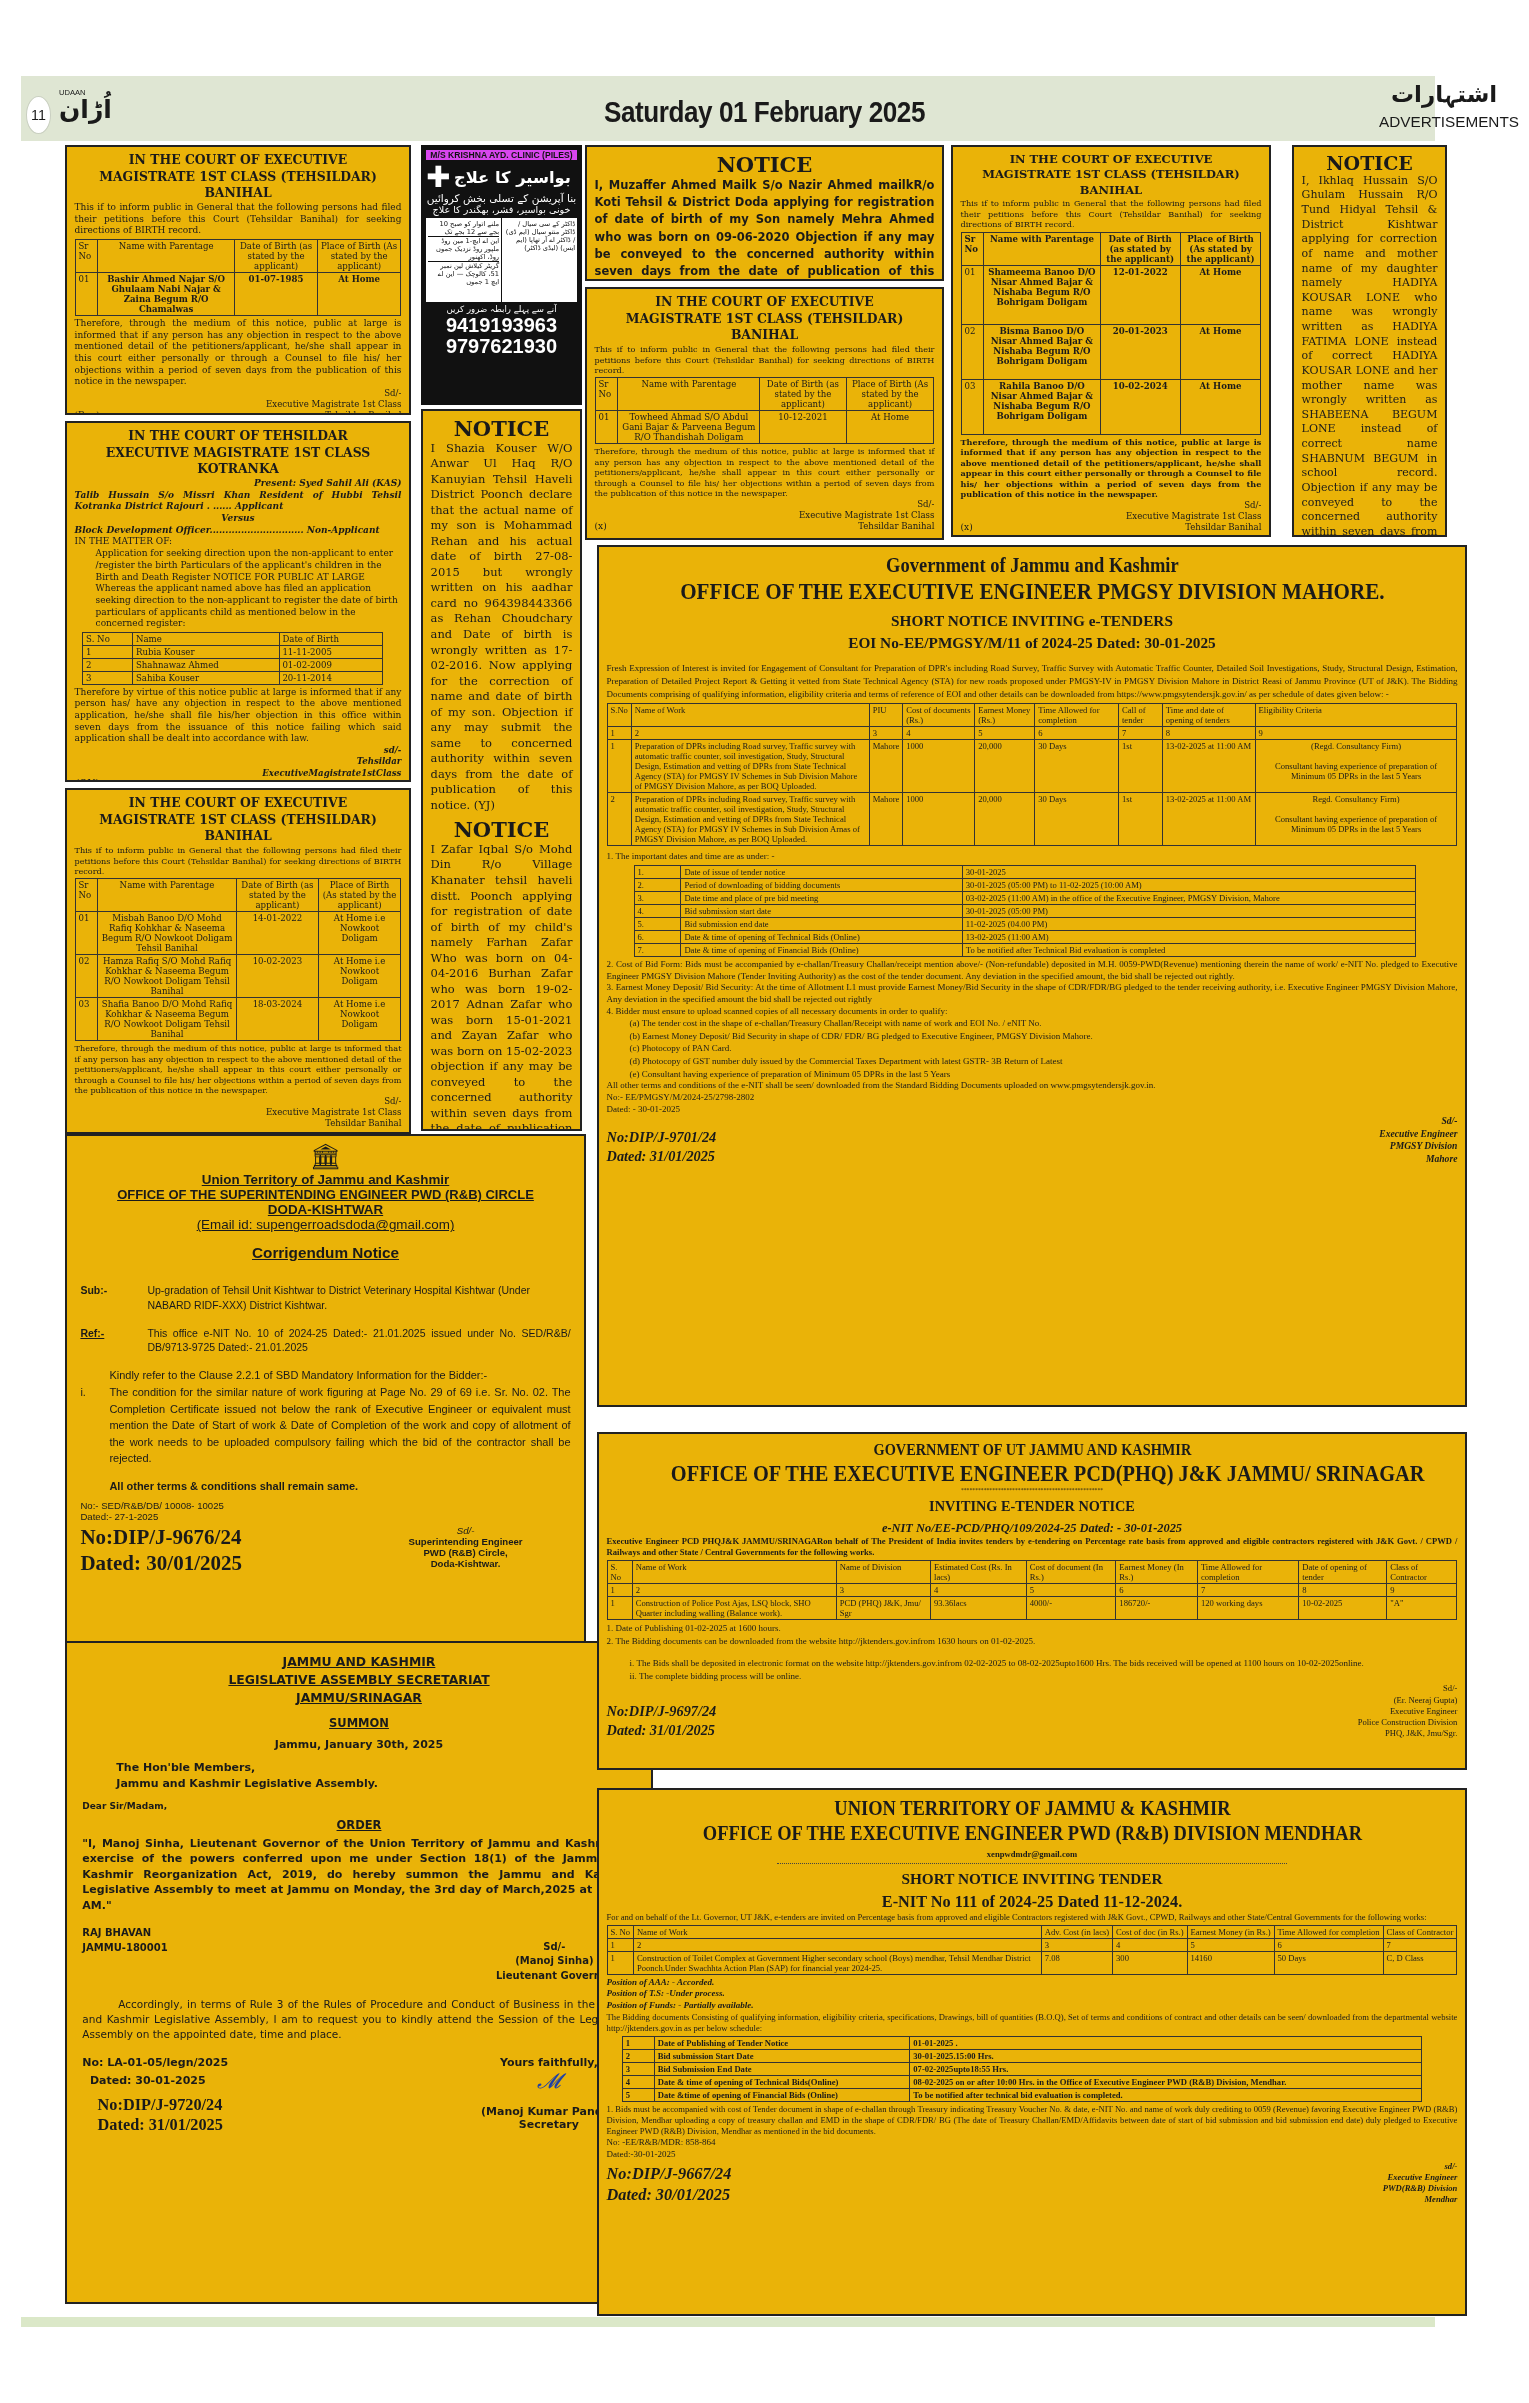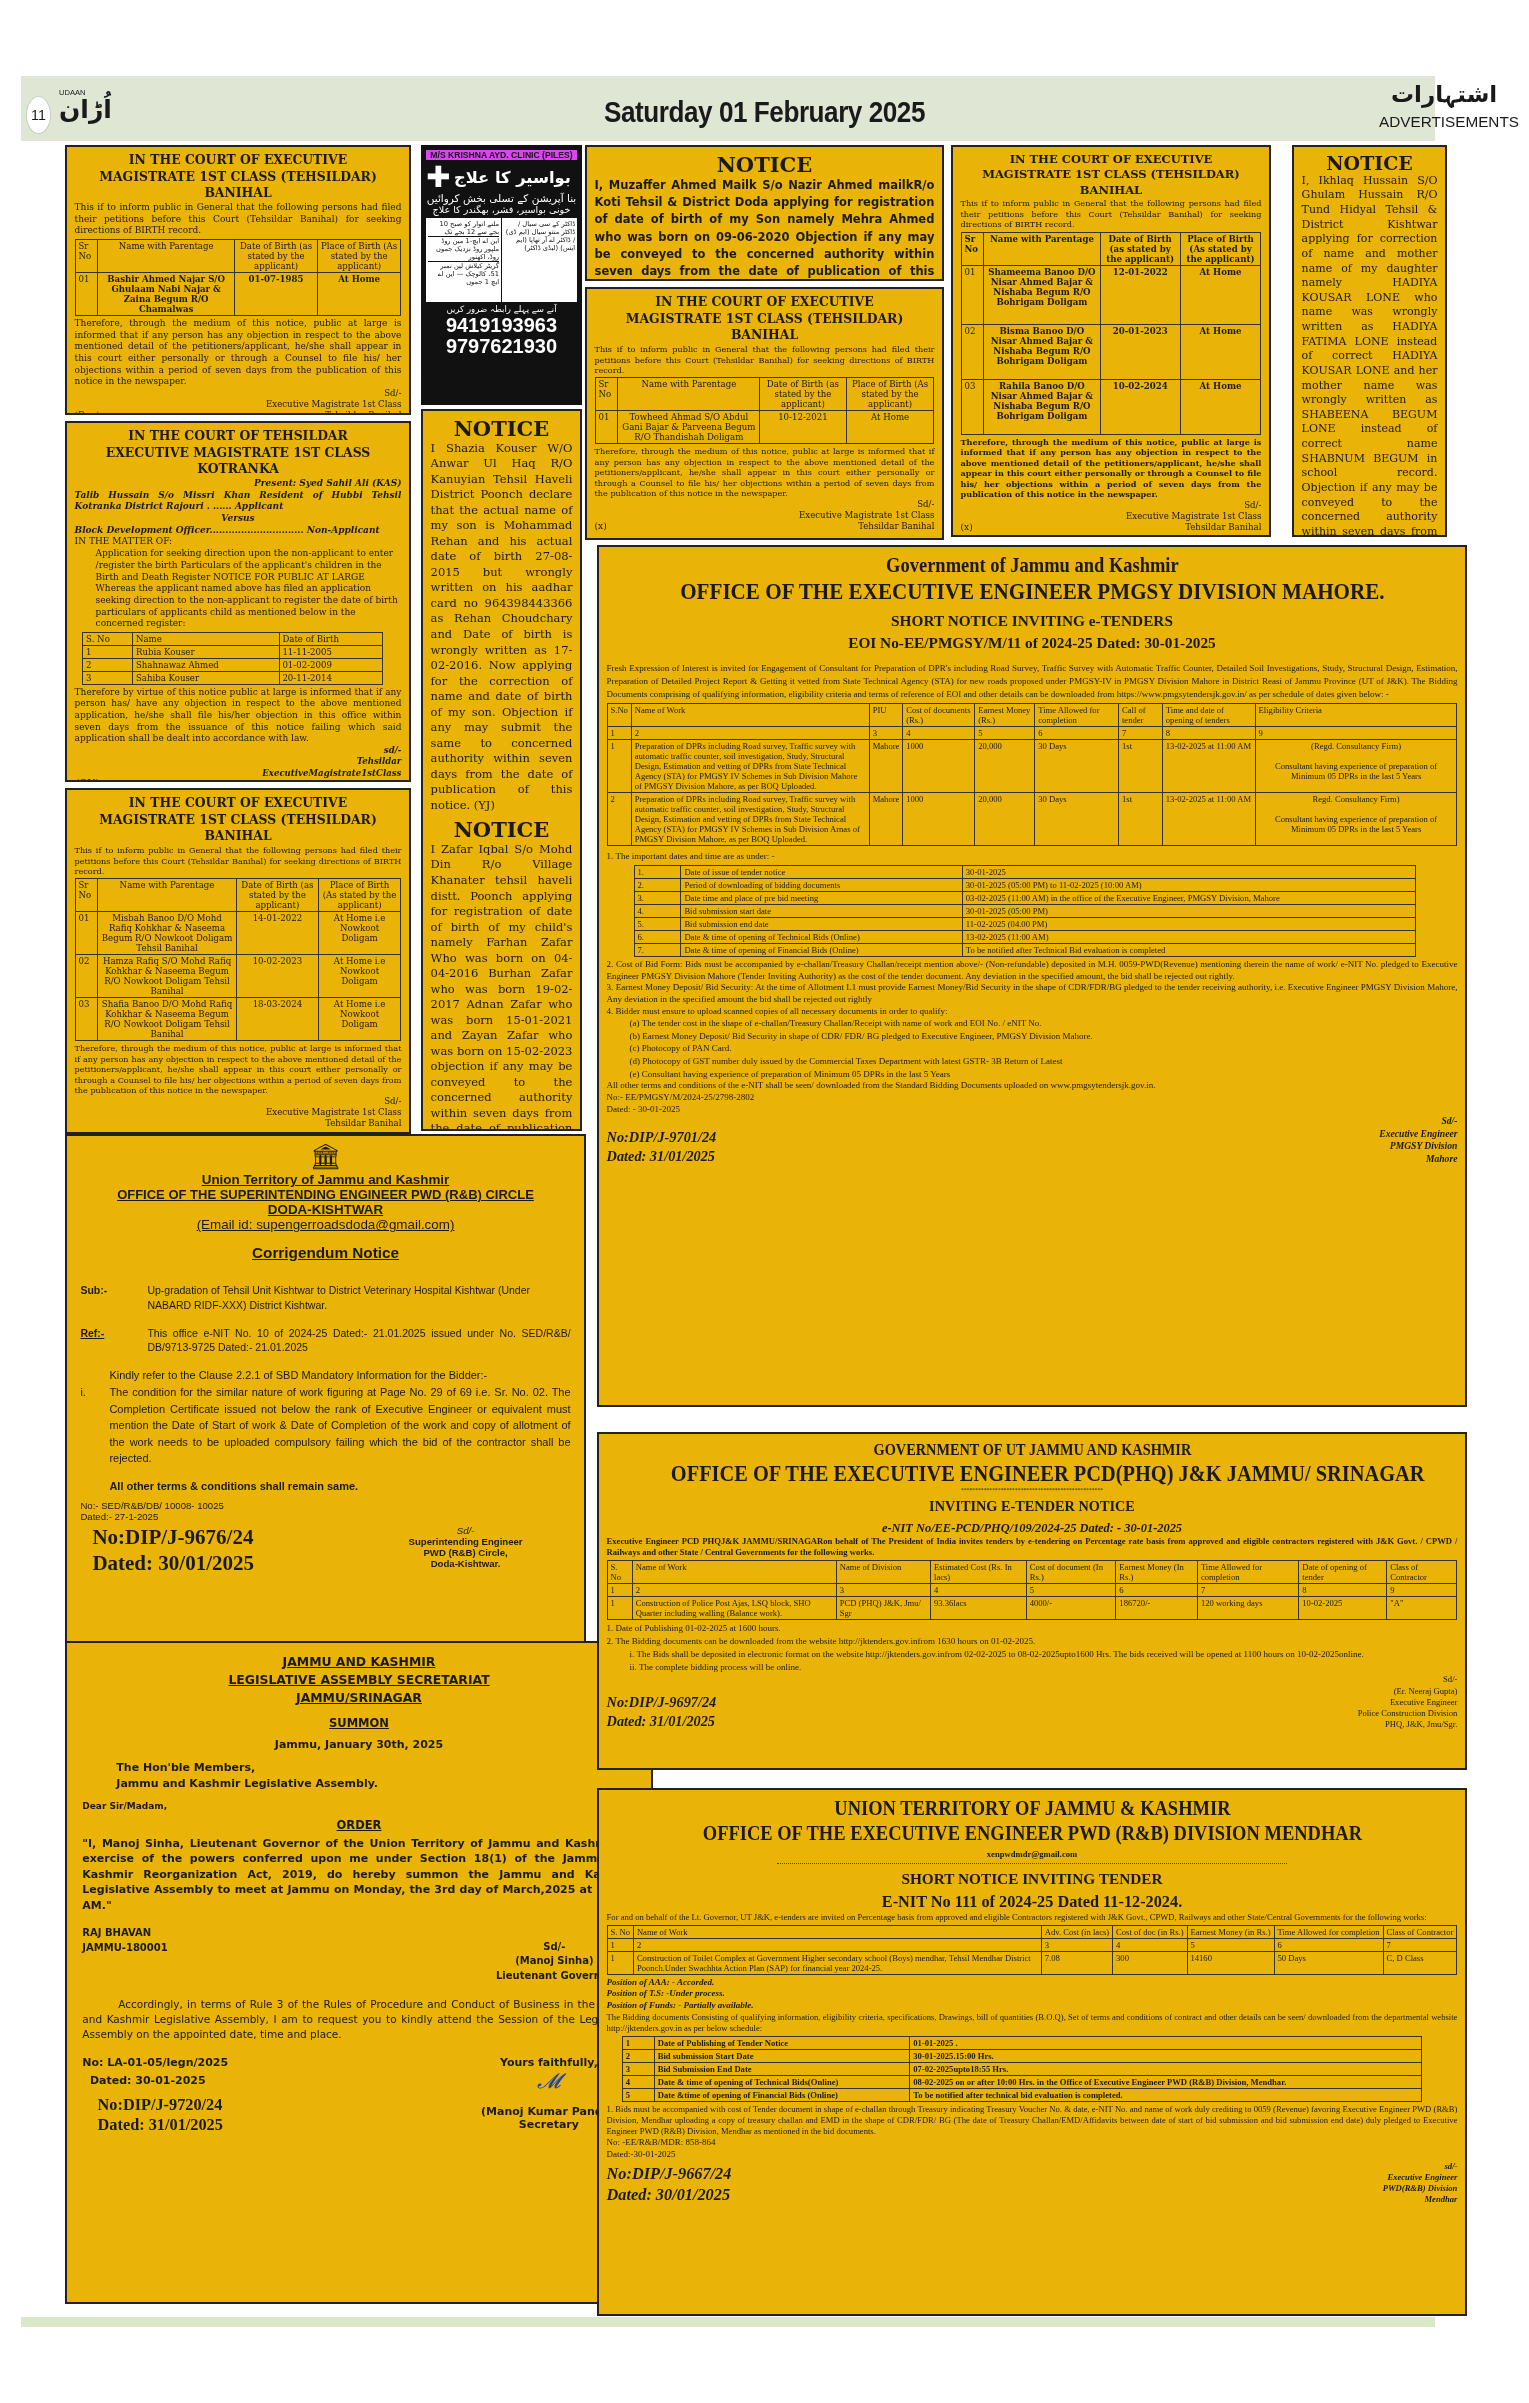--- a/index.html
+++ b/index.html
@@ -273,21 +273,21 @@
     <div style="flex:1;text-align:justify;">This office e-NIT No. 10 of 2024-25 Dated:- 21.01.2025 issued under No. SED/R&amp;B/ DB/9713-9725 Dated:- 21.01.2025</div>
   </div>
   <div style="font-size:11px;line-height:1.6;text-indent:29px;text-align:justify;">Kindly refer to the Clause 2.2.1 of SBD Mandatory Information for the Bidder:-</div>
   <div style="display:flex;font-size:11px;line-height:1.5;">
     <div style="width:29px;">i.</div>
     <div style="flex:1;text-align:justify;">The condition for the similar nature of work figuring at Page No. 29 of 69 i.e. Sr. No. 02. The Completion Certificate issued not below the rank of Executive Engineer or equivalent must mention the Date of Start of work &amp; Date of Completion of the work and copy of allotment of the work needs to be uploaded compulsory failing which the bid of the contractor shall be rejected.</div>
   </div>
   <div style="font:bold 11px 'Liberation Sans',sans-serif;margin:13.4px 0 7.6px 29px;">All other terms &amp; conditions shall remain same.</div>
   <div style="font-size:9.6px;">No:- SED/R&amp;B/DB/ 10008- 10025</div>
   <div style="font-size:9.6px;">Dated:- 27-1-2025</div>
-  <div style="display:flex;justify-content:space-between;margin-top:3.8px;margin-left:12px;">
+  <div style="display:flex;justify-content:space-between;margin-top:3.8px;">
     <div class="dip">
         <div>No:DIP/J-9676/24</div>
         <div>Dated: 30/01/2025</div>
       </div>
     <div style="font:bold 9.6px 'Liberation Sans',sans-serif;text-align:center;padding-right:48px;">
         <div class="i" style="font-weight:normal;">Sd/-</div>
         <div>Superintending Engineer</div>
         <div>PWD (R&amp;B) Circle,</div>
         <div>Doda-Kishtwar.</div>
       </div>
@@ -500,21 +500,21 @@
           <td>186720/-</td>
           <td>120 working days</td>
           <td>10-02-2025</td>
           <td>"A"</td>
         </tr>
   </tbody>
     </table>
   <div class="t cond" style="line-height:1.45;">
     <div>1.    Date of Publishing 01-02-2025 at 1600 hours.</div>
     <div>2.    The Bidding documents can be downloaded from the website http://jktenders.gov.infrom 1630 hours on 01-02-2025.</div>
-    <div style="padding-left:23px;">i.    The Bids shall be deposited in electronic format on the website http://jktenders.gov.infrom 02-02-2025 to 08-02-2025upto1600 Hrs. The bids received will be opened at 1100 hours on 10-02-2025online.</div>
+    <div style="padding-left:23px;margin-top:9px;">i.    The Bids shall be deposited in electronic format on the website http://jktenders.gov.infrom 02-02-2025 to 08-02-2025upto1600 Hrs. The bids received will be opened at 1100 hours on 10-02-2025online.</div>
     <div style="padding-left:23px;">ii.   The complete bidding process will be online.</div>
   </div>
   <div style="display:flex;justify-content:space-between;align-items:flex-end;">
     <div class="dipi">
         <div>No:DIP/J-9697/24</div>
         <div>Dated: 31/01/2025</div>
       </div>
     <div class="sign cond">
         <div>Sd/-</div>
         <div>(Er. Neeraj Gupta)</div>

